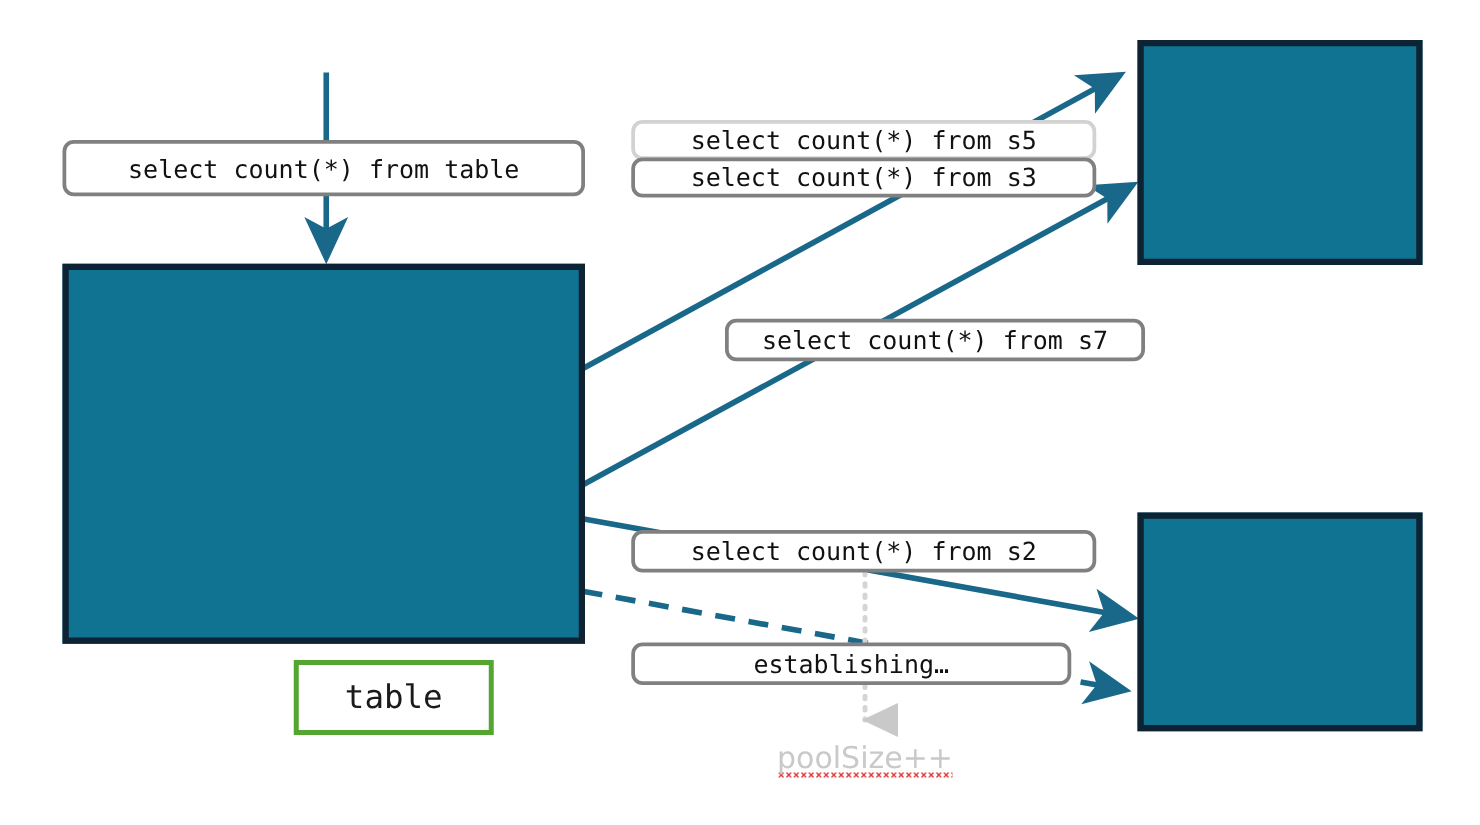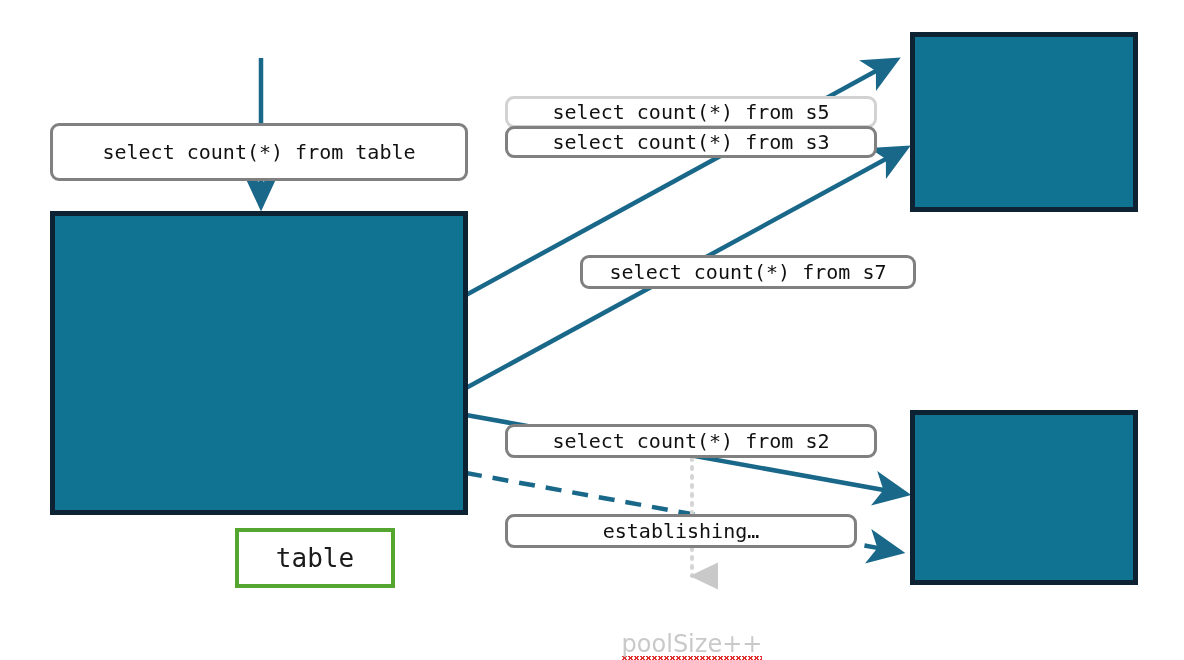--- a/index.html
+++ b/index.html
@@ -80,39 +80,38 @@
     color:#111111;
     letter-spacing:0px;
     white-space:nowrap;
     z-index:4;
   }
   .pill.faded{
     border-color:#d2d2d2;
     z-index:3;
     text-align:center;
   }
-  #pill-table {left:50px;  top:123px; width:418px; height:58px;}
+  #pill-table {left:50px;  top:112px; width:418px; height:45px;}
   #pill-s5    {left:505px; top:96px;  width:372px; height:32px;}
   #pill-s3    {left:505px; top:126px; width:372px; height:32px;}
   #pill-s7    {left:580px; top:255px; width:336px; height:34px;}
   #pill-s2    {left:505px; top:424px; width:372px; height:34px;}
   #pill-est   {left:505px; top:514px; width:352px; height:34px;}
 
   
   #poolsize{
     position:absolute;
     left:592px; top:592px;
     width:200px;
     text-align:center;
     font-family:"DejaVu Sans", sans-serif;
     font-size:24px;
     color:#c9c9c9;
     white-space:nowrap;
     z-index:4;
-    margin-top:38px;
   }
   #poolsize .spell{
     padding-bottom:2px;
     background-repeat:repeat-x;
     background-position:left bottom;
     background-size:6px 4px;
     background-image:
       linear-gradient(45deg,transparent 40%,#e03131 40%,#e03131 60%,transparent 60%),
       linear-gradient(-45deg,transparent 40%,#e03131 40%,#e03131 60%,transparent 60%);
   }

